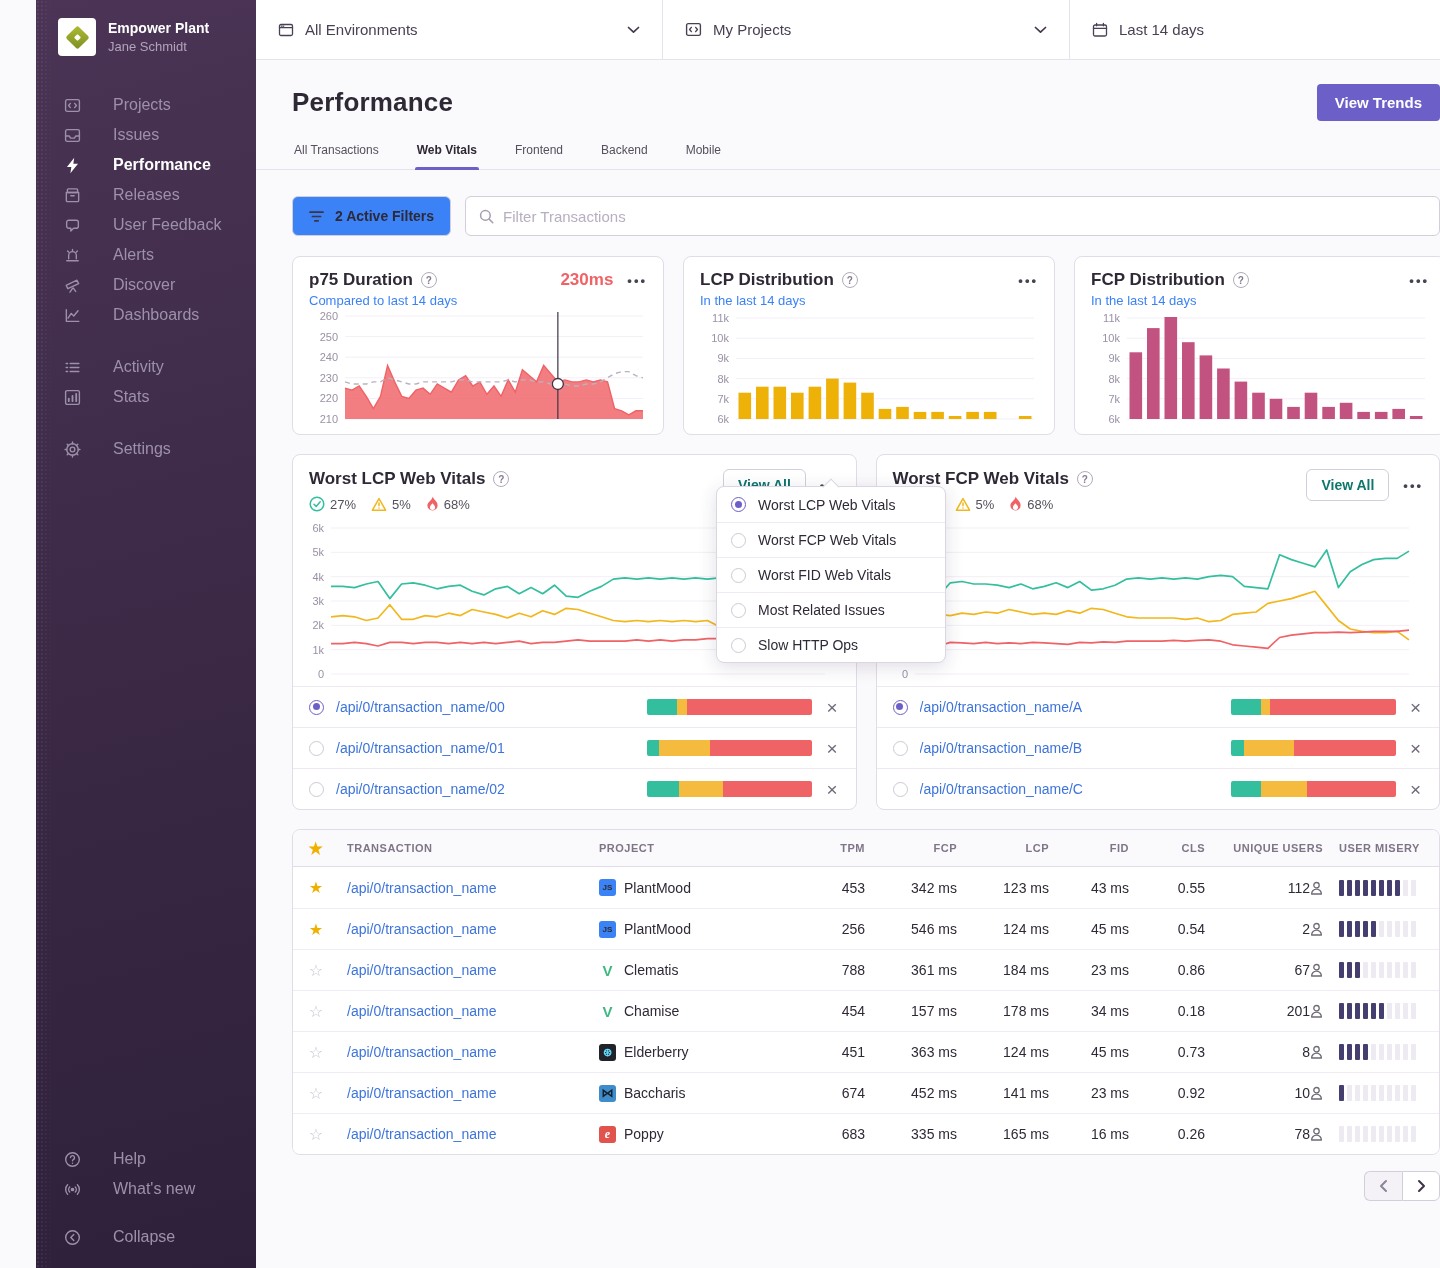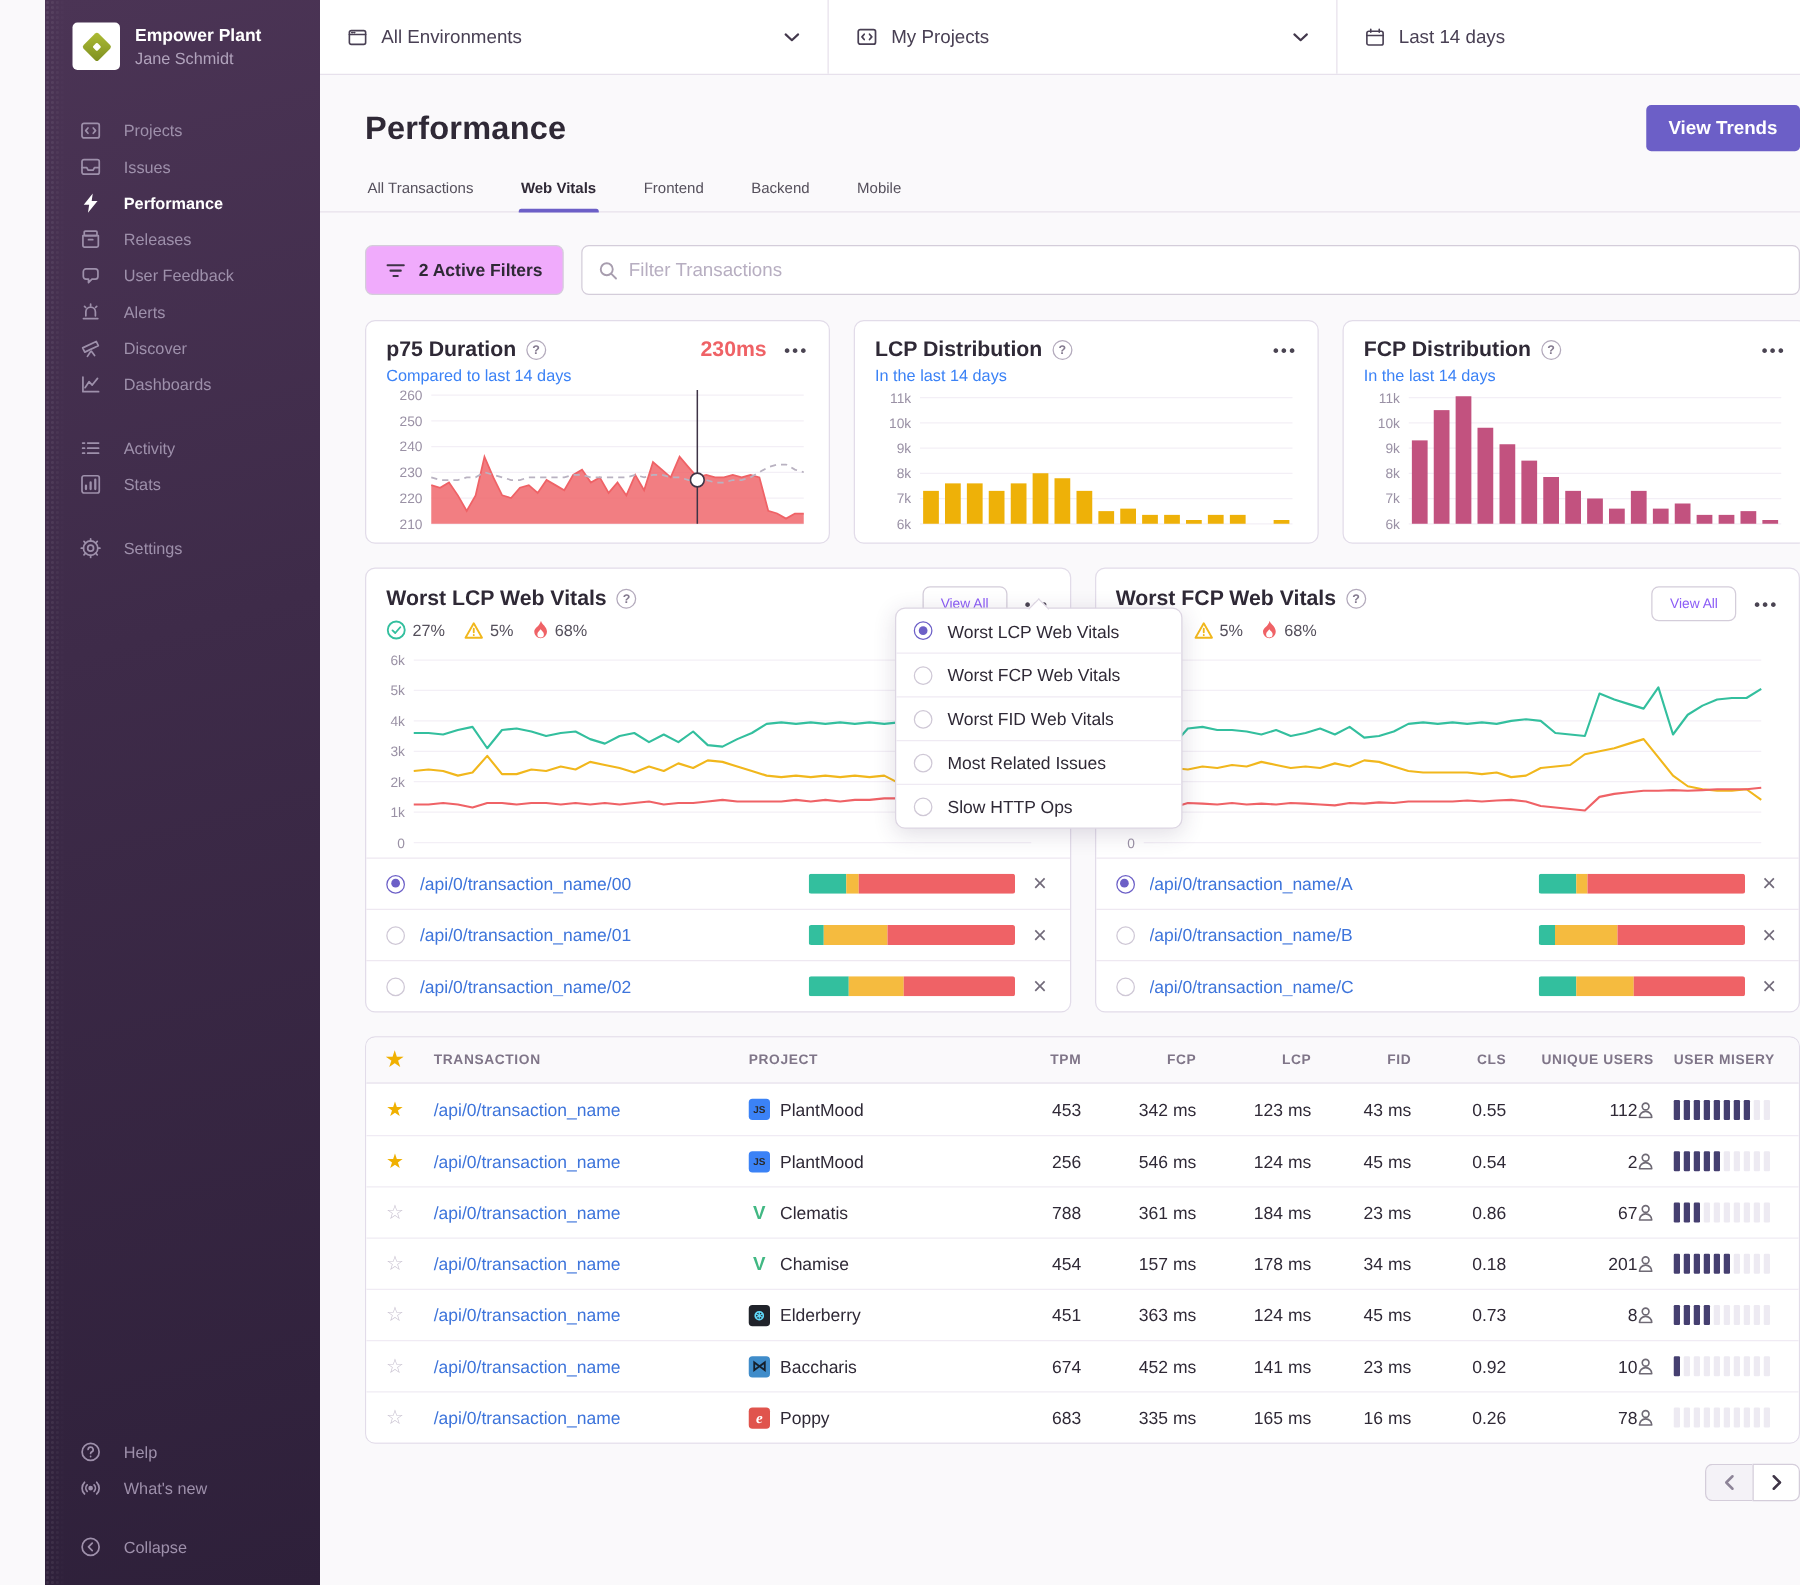--- a/index.html
+++ b/index.html
@@ -17,21 +17,21 @@
   .logo-diamond { width:17px; height:17px; transform:rotate(45deg); background:linear-gradient(135deg,#aebc34 0%, #7e8f21 100%); border-radius:2px; position:relative; }
   .logo-diamond::after { content:""; position:absolute; left:6px; top:6px; width:5px; height:5px; background:#fff; border-radius:1px; }
   .sb-org-name { color:#fff; font-weight:bold; font-size:14px; line-height:1.25; }
   .sb-user { color:#b2a4bd; font-size:13px; margin-top:2px; }
   nav.sb-nav { display:flex; flex-direction:column; padding:0 0 0 24px; }
   #nav-main { margin-top:24px; }
   #nav-secondary { margin-top:22px; }
   #nav-settings { margin-top:22px; }
   .sb-spacer { flex:1; }
   #nav-collapse { margin:18px 0 16px; }
-  .nav-item { display:flex; align-items:center; gap:18px; padding:6px 8px 6px 4px; font-size:13px; cursor:pointer; color:#9e90ab; }
+  .nav-item { display:flex; align-items:center; gap:32px; padding:6px 8px 6px 4px; font-size:16px; cursor:pointer; color:#9e90ab; }
   .nav-item .nico { width:17px; height:17px; display:flex; align-items:center; justify-content:center; color:#9e90ab; flex:0 0 17px; }
   .nav-item.active { color:#ffffff; font-weight:bold; }
   .nav-item.active .nico { color:#ffffff; }
 
   
   main { flex:1; display:flex; flex-direction:column; background:#faf9fb; min-width:0; }
   .topbar { height:60px; background:#fff; border-bottom:1px solid #e7e1ec; display:flex; align-items:stretch; }
   .tb-group { flex:1; display:flex; align-items:center; gap:11px; padding:0 22px; font-size:15px; color:#494054; cursor:pointer; }
   .tb-group + .tb-group { border-left:1px solid #e7e1ec; }
   .tb-group .chev { margin-left:auto; display:flex; }
@@ -42,21 +42,21 @@
   .btn-trends { margin-left:auto; background:#6c5fc7; color:#fff; font-weight:bold; font-size:15px; border:0; border-radius:4px; padding:10px 18px; cursor:pointer; }
   .tabs { display:flex; gap:34px; margin:22px -36px 0; padding:0 36px; border-bottom:1px solid #e7e1ec; }
   .tab { font-size:12px; color:#55505c; padding:0 2px 12px; cursor:pointer; position:relative; }
   .tab.active { color:#2f2936; font-weight:bold; }
   .tab.active::after { content:""; position:absolute; left:0; right:0; bottom:-1px; height:3px; background:#6c5fc7; border-radius:2px 2px 0 0; }
 
   .content { padding:26px 36px 30px; }
 
   
   .filter-row { display:flex; gap:14px; }
-  .btn-filters { display:flex; align-items:center; gap:11px; background:#f0abfc; border:1px solid #d4cdda; border-radius:6px; padding:0 16px; height:40px; font-size:14px; font-weight:bold; color:#2f2936; cursor:pointer; }
+  .btn-filters { display:flex; align-items:center; gap:11px; background:#3b82f6; border:1px solid #d4cdda; border-radius:6px; padding:0 16px; height:40px; font-size:14px; font-weight:bold; color:#2f2936; cursor:pointer; }
   .search-box { flex:1; display:flex; align-items:center; gap:9px; background:#fff; border:1px solid #d4cdda; border-radius:6px; height:40px; padding:0 13px; }
   .search-box input { border:0; outline:0; flex:1; font-size:15px; font-family:"Liberation Sans",sans-serif; color:#2f2936; background:transparent; }
   .search-box input::placeholder { color:#b7aec1; }
 
   
   .card { background:#fff; border:1px solid #e2dce9; border-radius:8px; }
   .mini-grid { display:grid; grid-template-columns:repeat(3,1fr); gap:19px; margin-top:20px; }
   .mini-card { padding:13px 16px 8px; }
   .mc-head { display:flex; align-items:center; gap:8px; }
   .mc-title { font-size:17px; font-weight:bold; color:#2f2936; }
@@ -68,21 +68,21 @@
 
   
   .vitals-row { position:relative; display:grid; grid-template-columns:repeat(2,1fr); gap:19px; margin-top:19px; }
   .vc-head { display:flex; align-items:flex-start; padding:14px 16px 4px; }
   .vc-titleblock { }
   .vc-title-row { display:flex; align-items:center; gap:8px; }
   .vc-title { font-size:17px; font-weight:bold; color:#2f2936; }
   .vc-stats { display:flex; align-items:center; gap:15px; margin-top:7px; }
   .vc-stat { display:flex; align-items:center; gap:5px; font-size:13px; color:#55505c; }
   .vc-actions { margin-left:auto; display:flex; align-items:center; gap:14px; }
-  .btn-viewall { background:#fff; border:1px solid #d4cdda; border-radius:6px; padding:7px 14px; font-size:11px; font-weight:normal; color:#8b5cf6; cursor:pointer; }
+  .btn-viewall { background:#fff; border:1px solid #d4cdda; border-radius:6px; padding:7px 14px; font-size:14px; font-weight:bold; color:#0f766e; cursor:pointer; }
   .t-row { display:flex; align-items:center; gap:12px; height:41px; padding:0 16px; border-top:1px solid #eee8f1; }
   .t-link { flex:1; font-size:14px; color:#3d74db; cursor:pointer; white-space:nowrap; overflow:hidden; text-overflow:ellipsis; }
   .t-bar { width:165px; height:16px; border-radius:2px; overflow:hidden; display:flex; flex:0 0 165px; }
   .t-bar i { display:block; height:100%; }
   .t-close { color:#716a7a; font-size:19px; line-height:1; cursor:pointer; padding:0 2px; }
 
   .radio { width:15px; height:15px; border-radius:50%; border:1.5px solid #cfc8d6; flex:0 0 15px; position:relative; cursor:pointer; background:#fff; }
   .radio.checked { border-color:#6c5fc7; }
   .radio.checked::after { content:""; position:absolute; left:2.6px; top:2.6px; width:7px; height:7px; border-radius:50%; background:#6c5fc7; }
 

